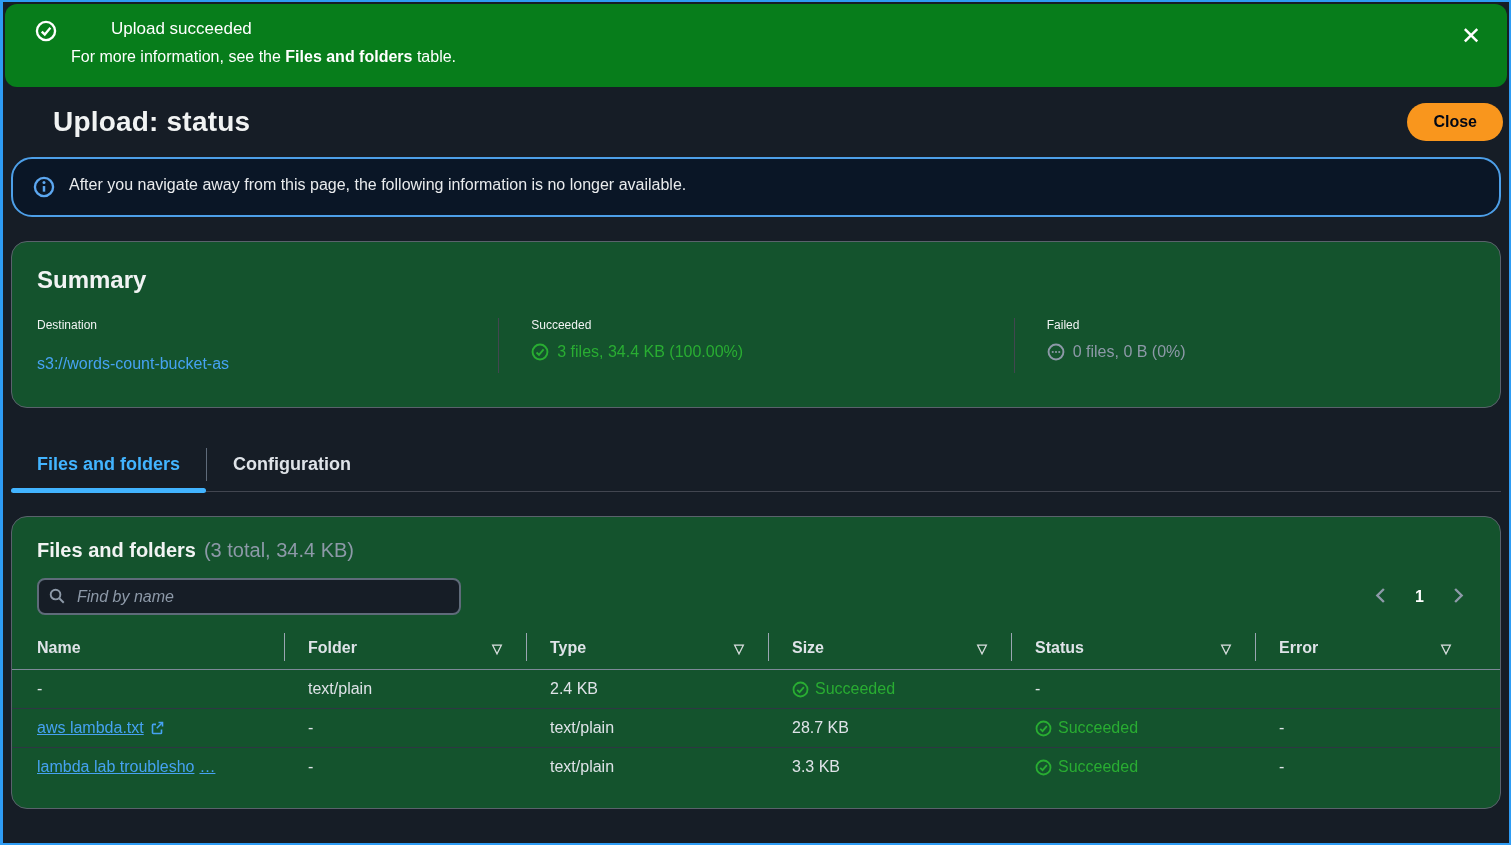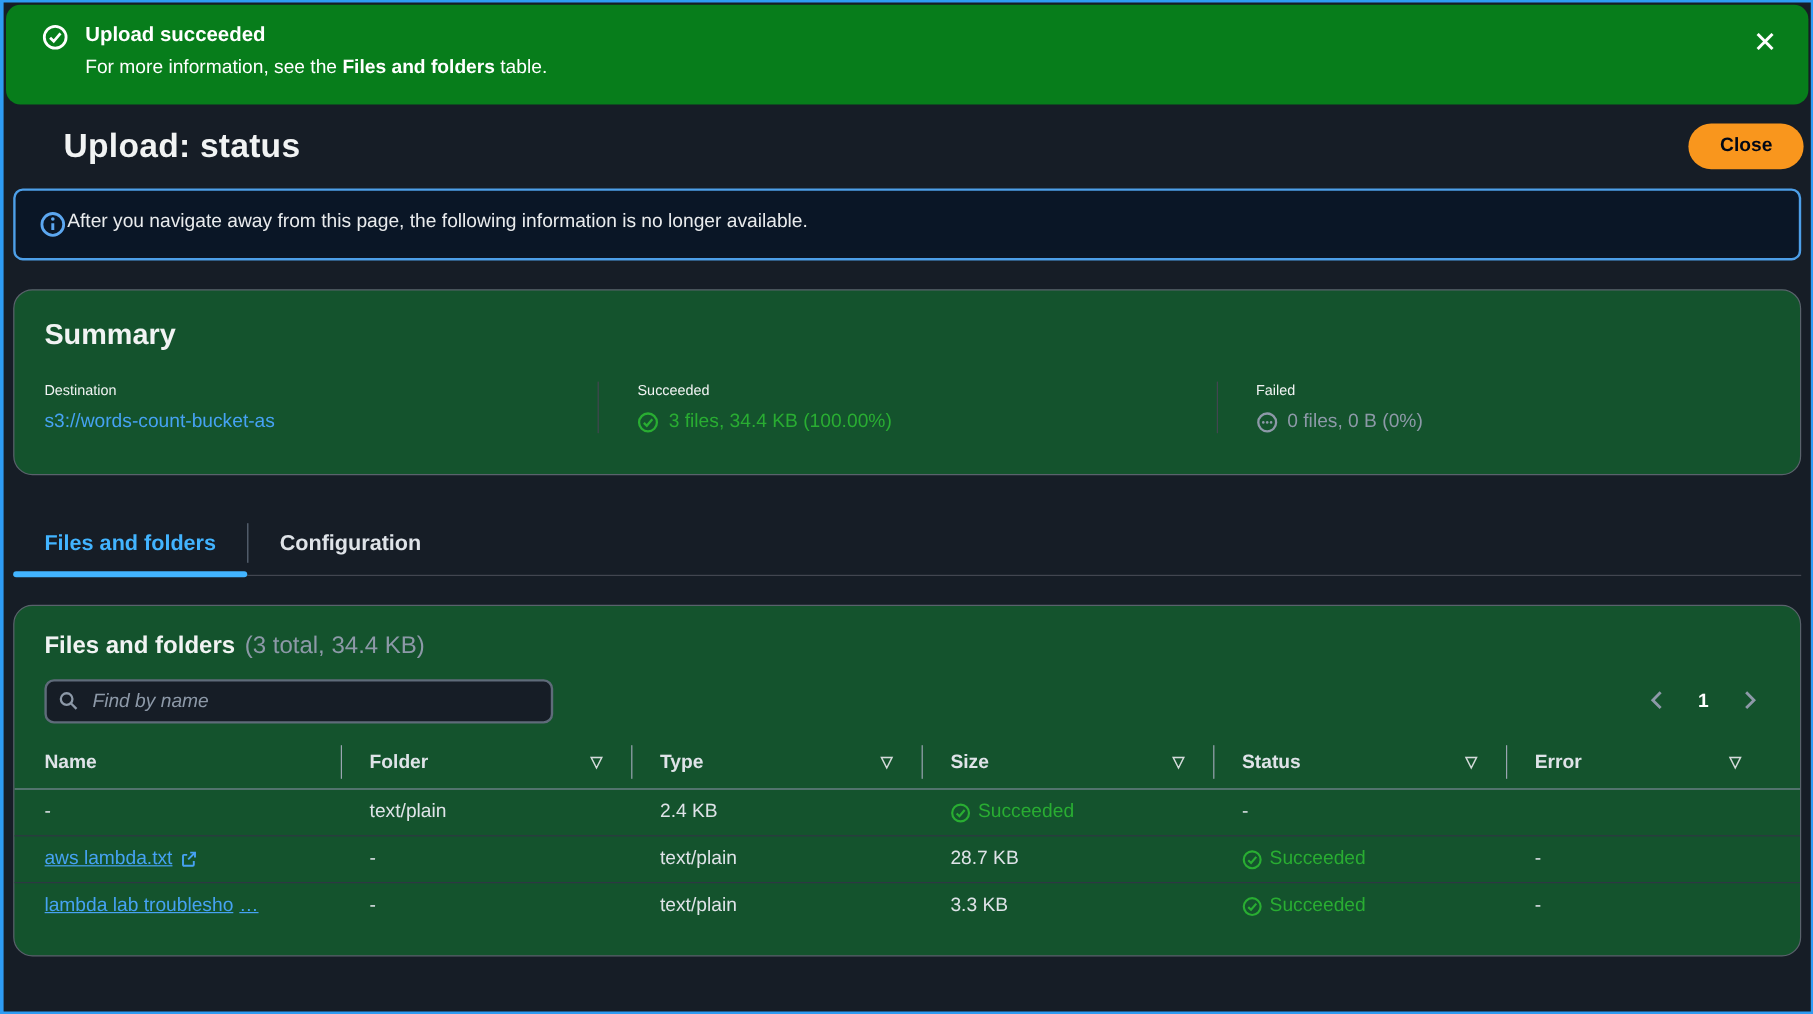--- a/index.html
+++ b/index.html
@@ -19,21 +19,21 @@
     background:#077d1b;
     border-radius:12px;
     padding:12px 20px 14px 18px;
     display:flex;
     align-items:flex-start;
     color:#ffffff;
     min-height:83px;
   }
   .flashbar-icon { flex:0 0 auto; margin:4px 14px 0 12px; color:#fff; }
   .flashbar-text { flex:1 1 auto; }
-  .flashbar-title { font-weight:bold; font-size:17px; line-height:26px; }
+  .flashbar-title { font-weight:normal; font-size:17px; line-height:26px;margin-left:40px; }
   .flashbar-msg { font-size:16px; line-height:26px; margin-top:2px; }
   .flashbar-msg b { font-weight:bold; }
   .flashbar-dismiss {
     flex:0 0 auto;
     background:none; border:none; color:#fff;
     font-size:24px; line-height:24px; cursor:pointer;
     margin:8px 6px 0 12px;
     font-family:"Liberation Sans", sans-serif;
   }
 
@@ -50,23 +50,23 @@
     border:none; border-radius:20px;
     padding:10px 26px; cursor:pointer;
     font-family:"Liberation Sans", sans-serif;
   }
 
   
   .info-alert {
     margin:2px 8px 24px;
     background:#0a1626;
     border:2px solid #4d9fe8;
-    border-radius:8px;
+    border-radius:21px;
     padding:17px 20px;
-    display:flex; align-items:flex-start; gap:1px;
+    display:flex; align-items:flex-start; gap:14px;
     font-size:16px; color:#e9ebed;
   }
   .info-alert .icon { color:#5ca7f0; margin-top:0px; }
 
   
   .card {
     margin:0 8px;
     background:#14532d;
     border:1px solid #5a626c;
     border-radius:16px;
@@ -75,21 +75,21 @@
   .summary-title { font-size:24px; font-weight:bold; color:#f1f3f3; padding:0 25px; }
   .summary-cols {
     display:grid;
     grid-template-columns:1fr 1.06fr 1fr;
     margin-top:24px;
   }
   .summary-col { padding:0 25px; }
   .summary-col + .summary-col { border-left:1px solid #424650; padding-left:32px; }
   .kv-label { font-size:12px; font-weight:normal; color:#f1f3f3; }
   .kv-value { margin-top:11px; font-size:16px; display:flex; align-items:center; gap:8px; }
-  .link { color:#46a2f2; text-decoration:none; cursor:pointer; }
+  .link { color:#46a2f2; text-decoration:none; cursor:pointer;margin-top:12px; }
   .text-success { color:#29ad32; }
   .text-muted { color:#8d99a8; }
 
   
   .tabs {
     margin:34px 8px 0;
     display:flex; align-items:stretch;
     border-bottom:1px solid #424650;
   }
   .tab {
@@ -140,21 +140,21 @@
   .tbl { margin-top:16px; }
   .tbl-row {
     display:grid;
     grid-template-columns:247px 242px 242px 243px 244px 1fr;
     padding:0 25px;
   }
   .th {
     position:relative;
     font-size:16px; font-weight:bold; color:#dfe3e8;
     padding:8px 24px 12px 24px;
-    display:flex; justify-content:space-between;
+    display:flex; align-items:center; justify-content:space-between;
   }
   .th:first-child { padding-left:0; }
   .th + .th::before {
     content:""; position:absolute; left:0; top:2px; bottom:8px;
     width:1px; background:#9aa5b1;
   }
   .filter-glyph { color:#d5dbdb; font-size:13px; cursor:pointer; }
   .tbl-head { border-bottom:1px solid #7d8998; }
   .tbl-body .tbl-row { border-bottom:1px solid #2e3743; }
   .tbl-body .tbl-row:last-child { border-bottom:none; }

